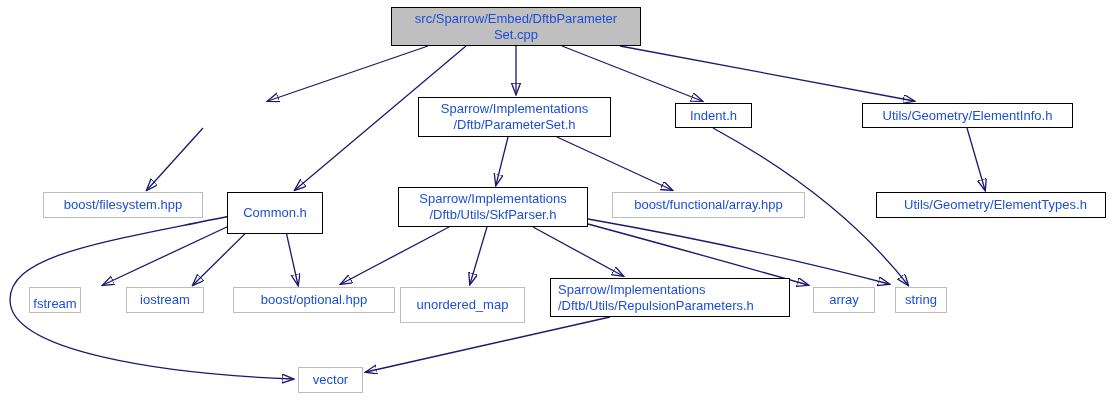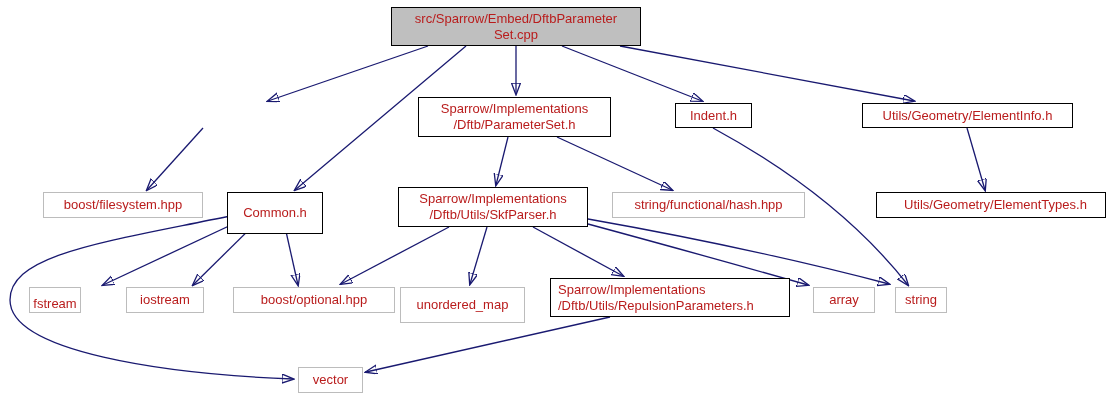--- a/index.html
+++ b/index.html
@@ -23,21 +23,21 @@
     stroke-width: 1.3;
   }
   .node {
     position: absolute;
     display: flex;
     align-items: center;
     justify-content: center;
     box-sizing: border-box;
     background: #ffffff;
     border: 1.5px solid #000000;
-    color: #b91c1c;
+    color: #1d4ed8;
     font-size: 13px;
     line-height: 1.22;
     cursor: pointer;
   }
   .node.external {
     border: 1.2px solid #bcbcbc;
     cursor: default;
   }
   .node.focus {
     background: #bfbfbf;
@@ -108,21 +108,21 @@
     <span class="lbl">boost/filesystem.hpp</span>
   </div>
   <div class="node" style="left:227px; top:192px; width:96px; height:42px;">
     <span class="lbl">Common.h</span>
   </div>
   <div class="node" style="left:398px; top:187px; width:190px; height:40px;">
     <span class="lbl">Sparrow/Implementations
 /Dftb/Utils/SkfParser.h</span>
   </div>
   <div class="node external" style="left:612px; top:192px; width:193px; height:26px;">
-    <span class="lbl">string/functional/hash.hpp</span>
+    <span class="lbl">boost/functional/array.hpp</span>
   </div>
   <div class="node" style="left:876px; top:192px; width:230px; height:26px;padding-left:9px;">
     <span class="lbl">Utils/Geometry/ElementTypes.h</span>
   </div>
 
   <div class="node external" style="left:29px; top:287px; width:52px; height:26px;align-items:flex-end;">
     <span class="lbl">fstream</span>
   </div>
   <div class="node external" style="left:126px; top:287px; width:78px; height:26px;">
     <span class="lbl">iostream</span>

